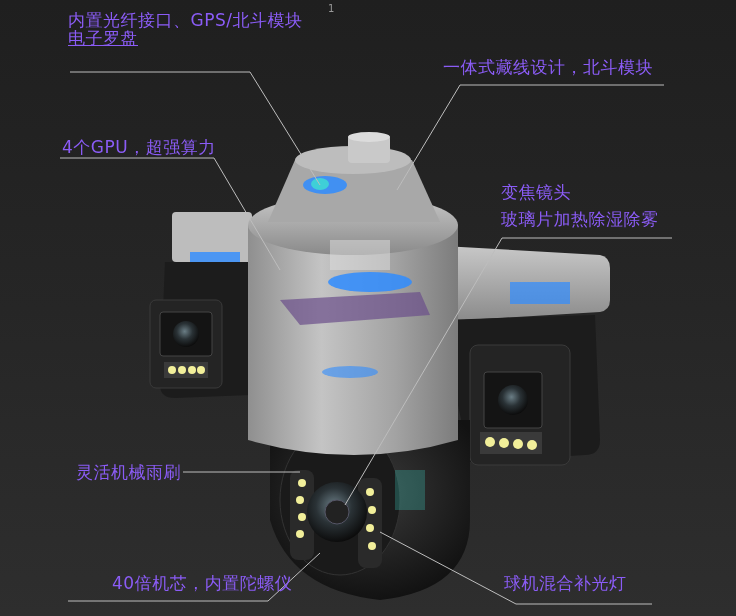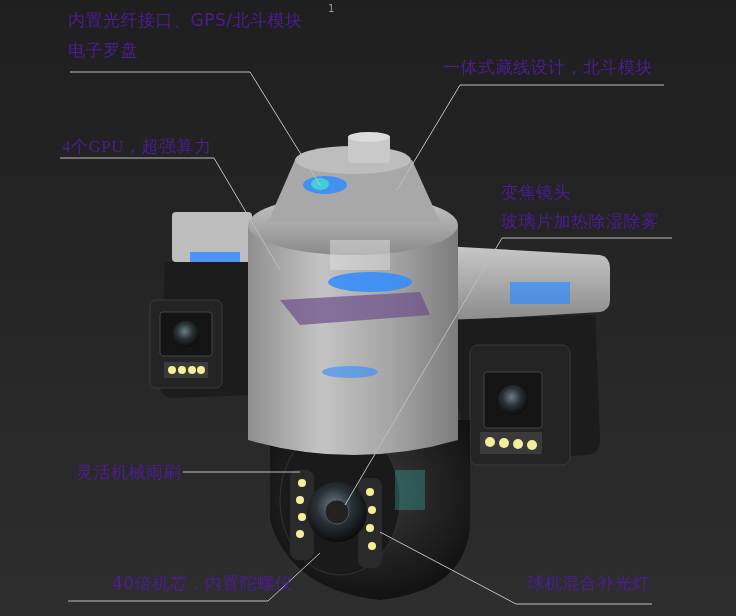--- a/index.html
+++ b/index.html
@@ -4,21 +4,21 @@
 <style>
   html, body { margin: 0; padding: 0; }
   body {
     width: 736px; height: 616px; overflow: hidden; position: relative;
     background: linear-gradient(180deg, #1f1f1f 0%, #262626 50%, #2e2e2e 100%);
     font-family: "DejaVu Sans", "Liberation Sans", sans-serif;
     color: #e6e6e6;
   }
   .label {
     position: absolute; font-size: 17px; line-height: 20px;
-    color: #4c1d95; white-space: nowrap; letter-spacing: 0.5px;
+    color: #8b5cf6; white-space: nowrap; letter-spacing: 0.5px;
   }
   .sup { position: absolute; font-size: 10px; color: #9a9a9a; }
   svg.overlay { position: absolute; left: 0; top: 0; }
   #camera { position: absolute; left: 0; top: 0; }
 </style>
 </head>
 <body>
 
 <svg id="camera" width="736" height="616" viewBox="0 0 736 616">
   <defs>
@@ -113,26 +113,26 @@
     <polyline points="60,158 214,158 280,270"></polyline>
     <polyline points="672,238 502,238 345,505"></polyline>
     <polyline points="183,472 300,472"></polyline>
     <polyline points="68,601 268,601 320,553"></polyline>
     <polyline points="652,604 516,604 380,532"></polyline>
   </g>
 </svg>
 
 <div class="label" style="left:68px; top:10px;">内置光纤接口、GPS/北斗模块</div>
 <div class="sup" style="left:328px; top:3px;">1</div>
-<div class="label" style="left:68px; top:40px;">电子罗盘</div>
+<div class="label" style="left:68px; top:28px;text-decoration:underline;">电子罗盘</div>
 
 <div class="label" style="left:443px; top:57px;">一体式藏线设计，北斗模块</div>
 
-<div class="label" style="left:62px; top:137px;font-family:Liberation Serif, serif;">4个GPU，超强算力</div>
+<div class="label" style="left:62px; top:137px;">4个GPU，超强算力</div>
 
 <div class="label" style="left:501px; top:182px;text-align:center;">变焦镜头</div>
-<div class="label" style="left:501px; top:211px;">玻璃片加热除湿除雾</div>
+<div class="label" style="left:501px; top:211px;font-family:Liberation Mono, monospace;">玻璃片加热除湿除雾</div>
 
 <div class="label" style="left:76px; top:462px;">灵活机械雨刷</div>
 
 <div class="label" style="left:68px; top:573px;margin-left:44px;">40倍机芯，内置陀螺仪</div>
 
-<div class="label" style="left:527px; top:573px;text-align:center;">球机混合补光灯</div>
+<div class="label" style="left:504px; top:573px;text-align:center;">球机混合补光灯</div>
 
 </body></html>

